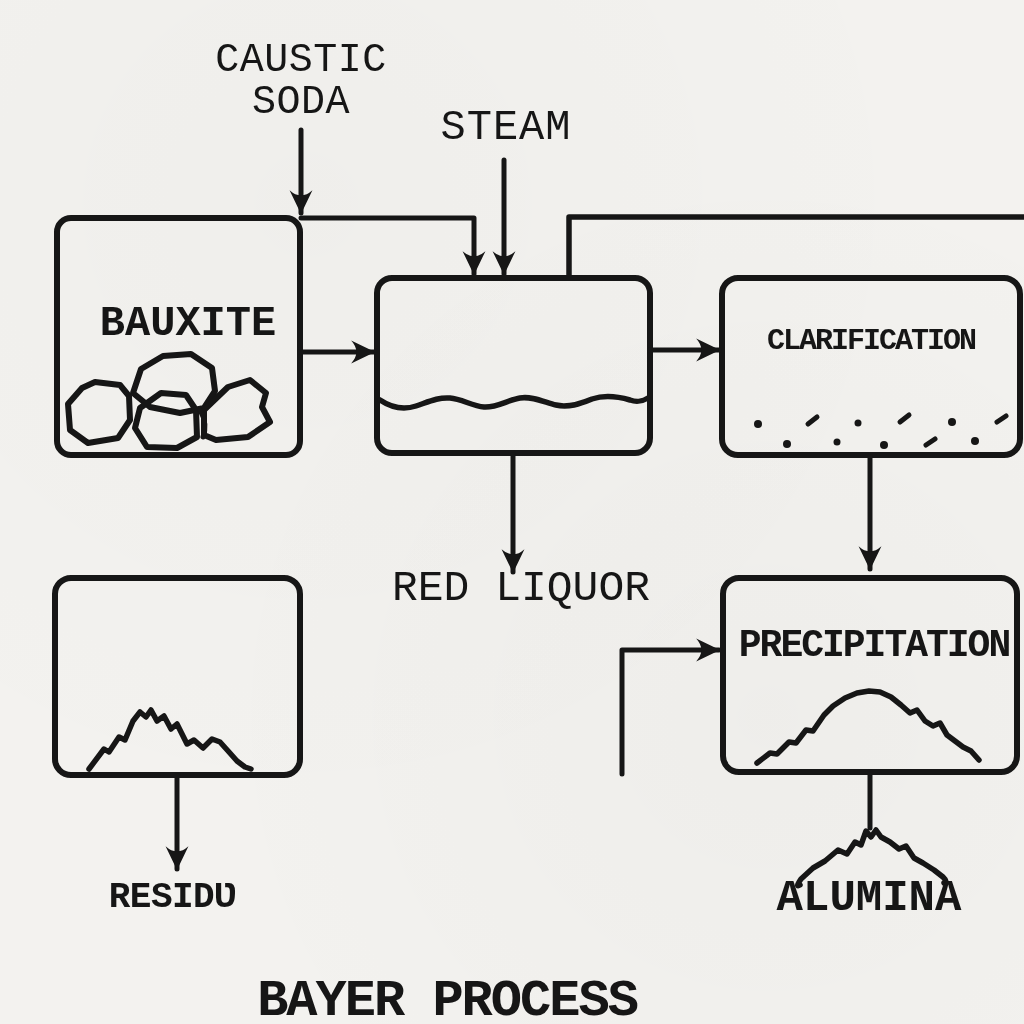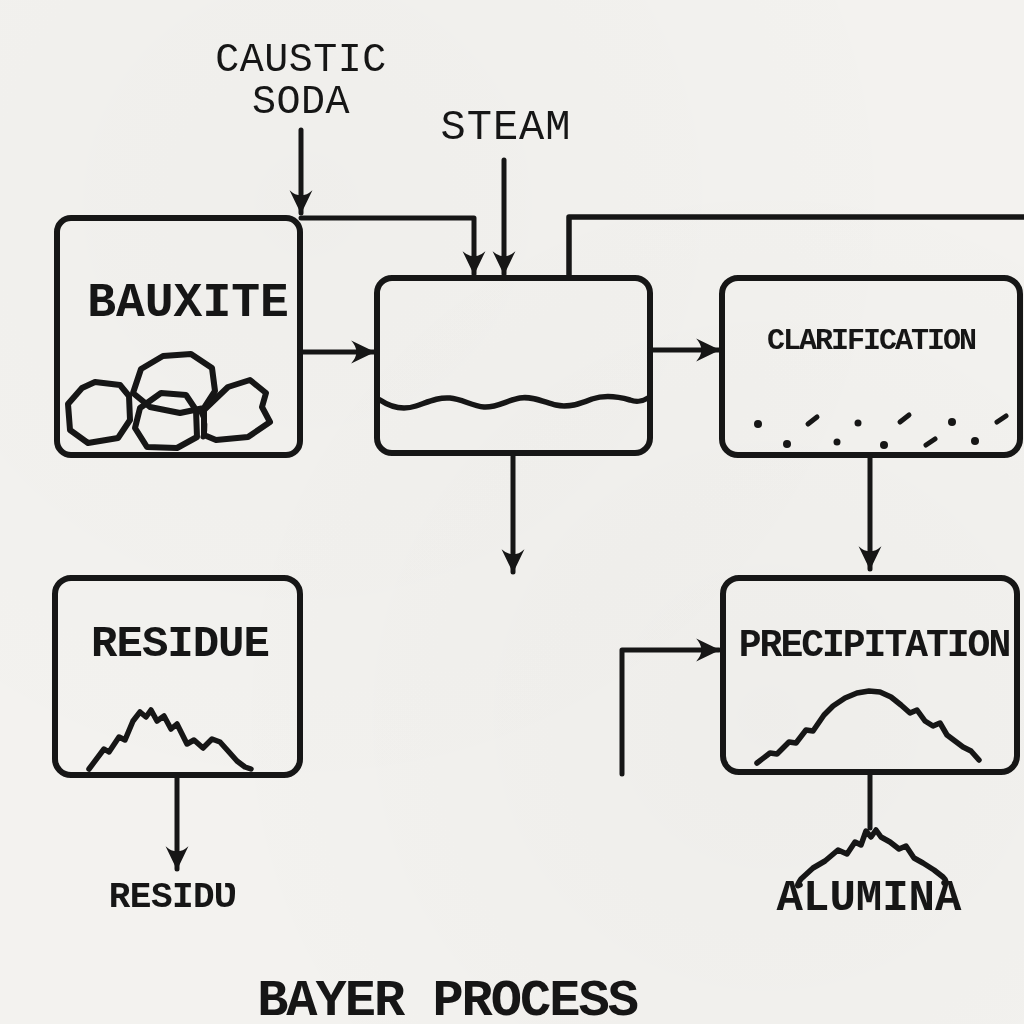--- a/index.html
+++ b/index.html
@@ -20,21 +20,21 @@
     position:absolute;
     transform: translateX(-50%);
     white-space: nowrap;
     line-height: 1.04;
     color:#161616;
     text-align:center;
   }
   .multiline { white-space: pre-line; }
   .lbl-caustic   { left:301px; top:40px;  font-size:40px; letter-spacing:0.5px; font-weight:500; }
   .lbl-steam     { left:506px; top:107px; font-size:42px; letter-spacing:1px;  font-weight:500; }
-  .lbl-bauxite   { left:188px; top:279px; font-size:48px; font-weight:700; }
+  .lbl-bauxite   { left:188px; top:303px; font-size:42px; font-weight:700; }
   .lbl-digestion { left:515px; top:316px; font-size:44px; letter-spacing:-1px; font-weight:700; }
   .lbl-clarif    { left:871px; top:326px; font-size:30px; letter-spacing:-2px; font-weight:700; }
   .lbl-redliquor { left:521px; top:567px; font-size:43px; font-weight:500; }
   .lbl-residue   { left:180px; top:622px; font-size:44px; letter-spacing:-1px; font-weight:700; }
   .lbl-precip    { left:874px; top:626px; font-size:38px; letter-spacing:-2px; font-weight:700; }
   .lbl-residuout { left:172px; top:879px; font-size:36px; letter-spacing:-0.5px; font-weight:700;text-align:center; }
   .lbl-alumina   { left:869px; top:876px; font-size:44px; font-weight:700; }
   .lbl-title     { left:447px; top:975px; font-size:52px; letter-spacing:-2px; font-weight:700; }
 </style>
 </head>
@@ -115,22 +115,22 @@
   <div class="label multiline lbl-caustic">CAUSTIC
 SODA</div>
 
   <div class="label lbl-steam">STEAM</div>
 
   <div class="label lbl-bauxite">BAUXITE</div>
 
 
   <div class="label lbl-clarif">CLARIFICATION</div>
 
+  <div class="label lbl-redliquor">RED LIQUOR</div>
 
-  <div class="label lbl-residue">RESIDUE</div>
 
   <div class="label lbl-precip">PRECIPITATION</div>
 
   <div class="label lbl-residuout">RESIDƲ</div>
 
   <div class="label lbl-alumina">ALUMINA</div>
 
   <div class="label lbl-title">BAYER PROCESS</div>
 
 </div>

